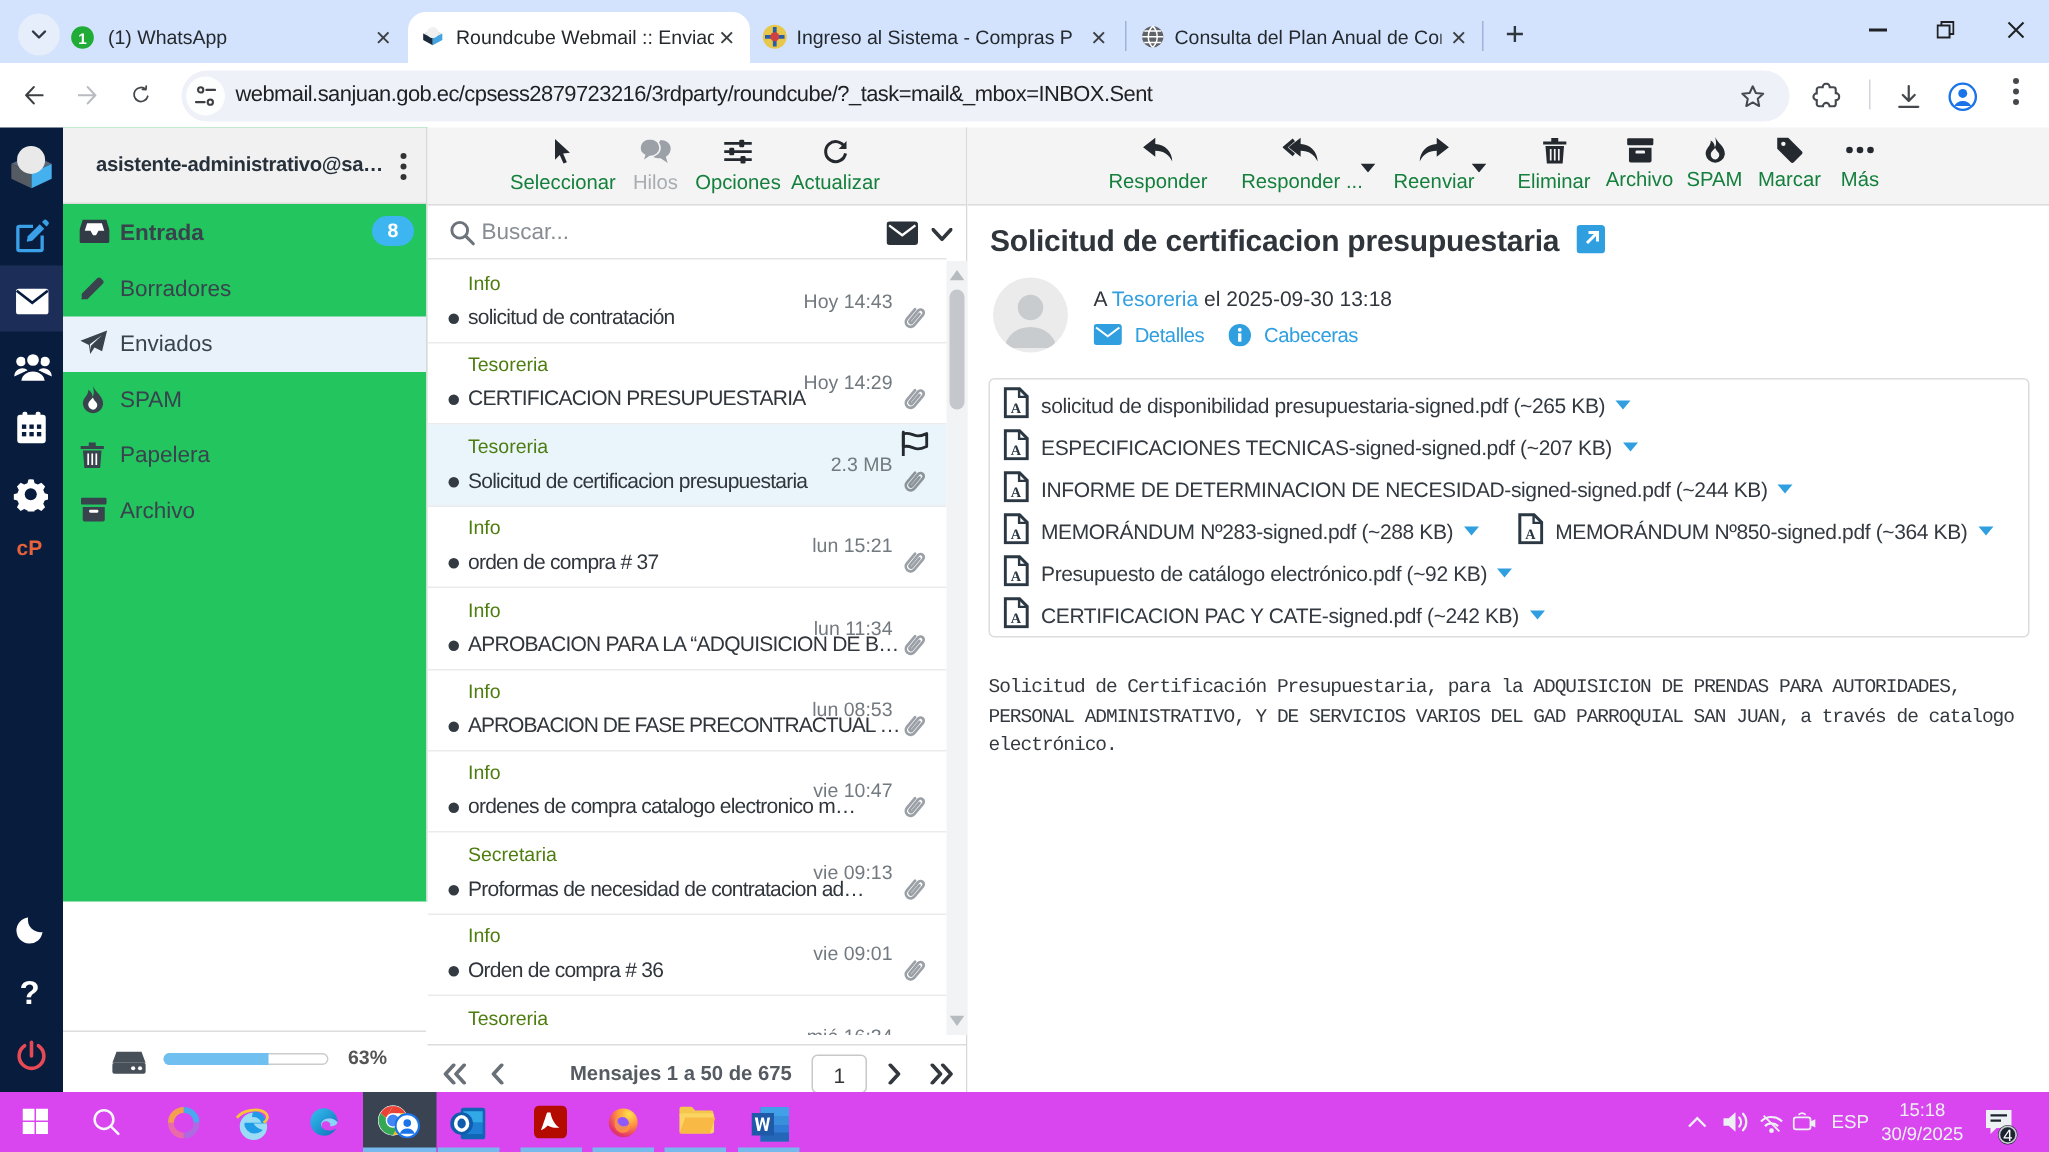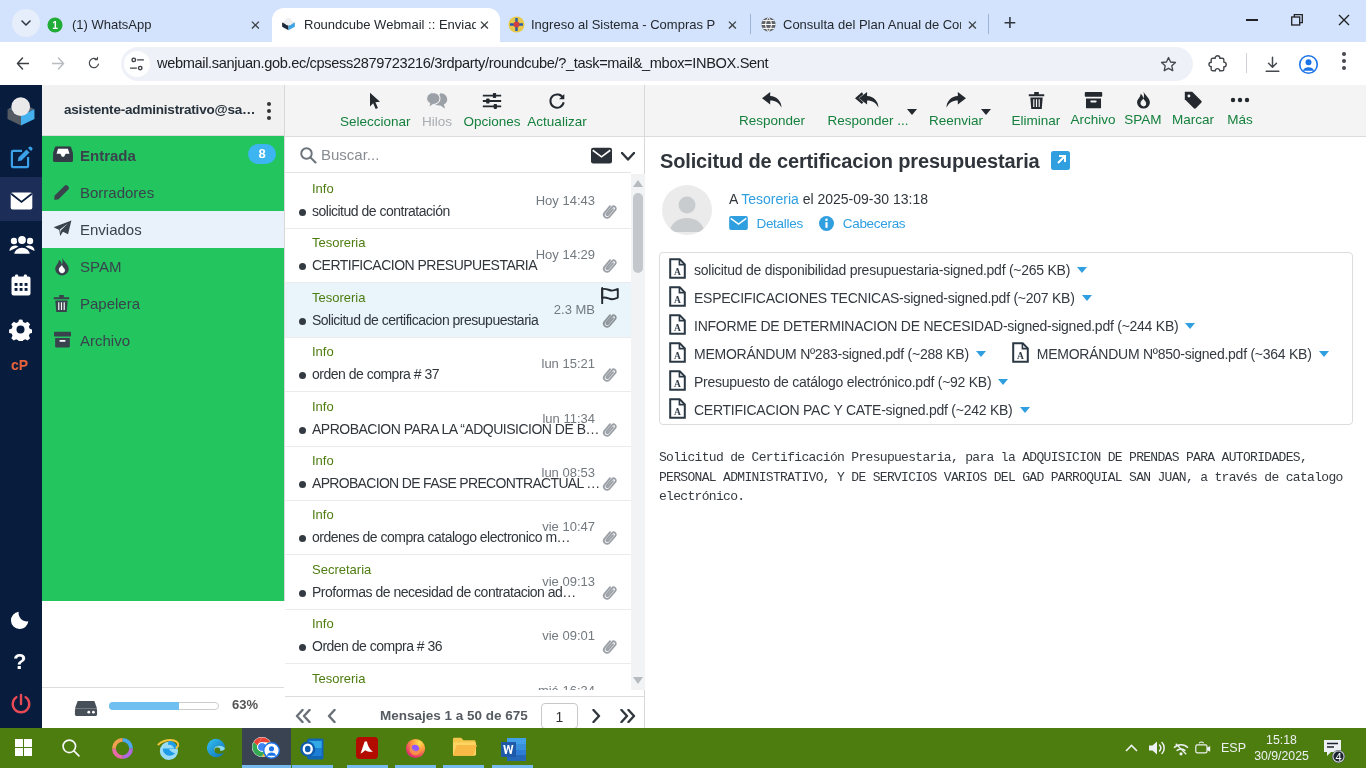--- a/index.html
+++ b/index.html
@@ -27,21 +27,21 @@
   .mrow { position:absolute; left:0; width:346px; height:55px; border-bottom:1px solid #ebebeb; }
   .msender { position:absolute; left:27px; top:7px; font-size:13px; color:#4d7c0f; }
   .mdate { position:absolute; right:36px; top:7px; font-size:13px; color:#72797f;margin-top:12px; }
   .msubj { position:absolute; left:27px; top:29px; width:290px; font-size:14px; letter-spacing:-0.5px; color:#30363c; white-space:nowrap; overflow:hidden; }
   .mdot { position:absolute; left:14px; top:35px; width:7px; height:7px; border-radius:50%; background:#333a41; }
   .mclip { position:absolute; right:13px; top:28px; }
   .att { position:relative; height:28px; font-size:14px; letter-spacing:-0.25px; color:#333940; white-space:nowrap; }
   .att svg.pdf { vertical-align:-4px; margin-right:8px; }
   .caret { display:inline-block; width:0; height:0; border-left:5px solid transparent; border-right:5px solid transparent; border-top:6px solid #2f9fe0; margin-left:7px; vertical-align:2px; }
   
-  #taskbar { position:absolute; left:0; top:728px; width:1366px; height:40px; background:#4d7c0f; }
+  #taskbar { position:absolute; left:0; top:728px; width:1366px; height:40px; background:#d946ef; }
   .tk { position:absolute; top:9px; width:23px; height:23px; }
   .ul { position:absolute; left:-9px; top:28px; width:41px; height:3px; background:#76b9ed; }
 </style>
 </head>
 <body>
 <div id="tabbar">
   <div class="abs" style="left:12px;top:9px;width:28px;height:28px;background:#e6edfb;border-radius:14px;">
     <svg width="12" height="12" viewBox="0 0 12 12" style="position:absolute;left:8px;top:8px;">
         <path d="M2 4 L6 8 L10 4" stroke="#303841" stroke-width="1.6" fill="none" stroke-linecap="round" stroke-linejoin="round"></path>
       </svg>

